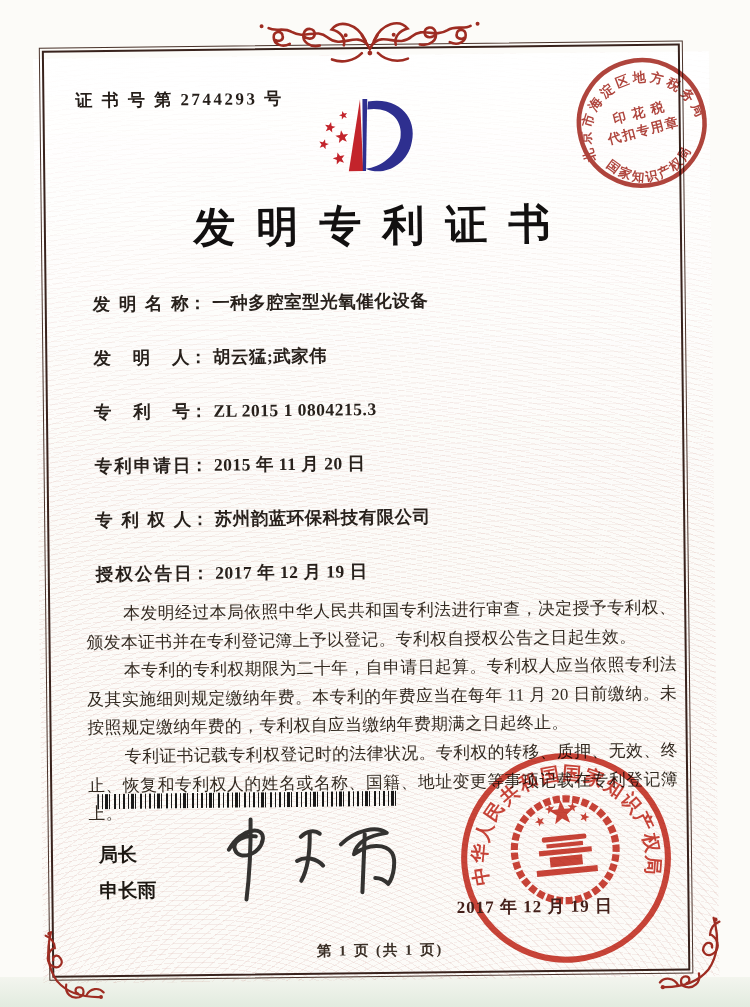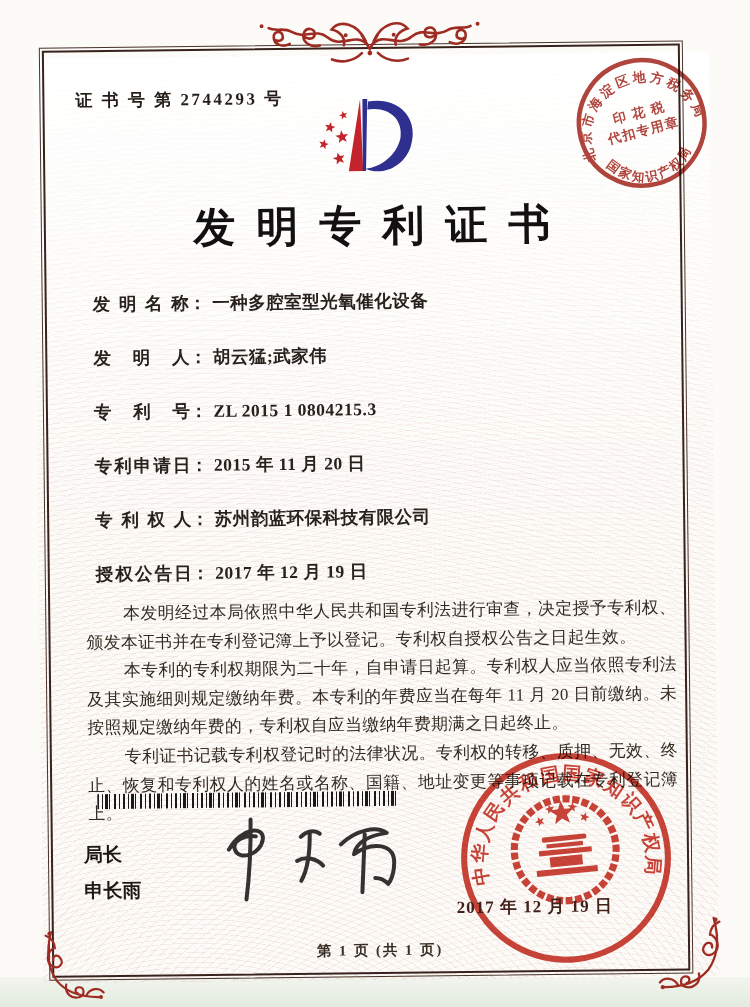--- a/index.html
+++ b/index.html
@@ -44,21 +44,21 @@
 
   .barcode{position:absolute;left:94px;top:791px;width:302px;height:15px;
     background:repeating-linear-gradient(90deg,
       #191919 0 2px, rgba(0,0,0,0) 2px 5px,
       #191919 5px 6px, rgba(0,0,0,0) 6px 8px,
       #191919 8px 11px, rgba(0,0,0,0) 11px 12px,
       #191919 12px 13px, rgba(0,0,0,0) 13px 17px,
       #191919 17px 19px, rgba(0,0,0,0) 19px 22px,
       #191919 22px 23px, rgba(0,0,0,0) 23px 26px);}
 
-  .signer{position:absolute;left:80px;top:834px;color:#1d1813;
+  .signer{position:absolute;left:95px;top:834px;color:#1d1813;
     font-family:"Liberation Sans","DejaVu Sans",sans-serif;font-weight:700;font-size:19px;line-height:36px;}
   .signature{position:absolute;left:205px;top:804px;width:200px;height:106px;}
 
   .stamp-small{position:absolute;left:560px;top:40px;width:172px;height:172px;
     transform:rotate(-14deg);mix-blend-mode:multiply;opacity:.92;}
   .stamp-large{position:absolute;left:452px;top:750px;width:220px;height:220px;
     transform:rotate(-5deg);mix-blend-mode:multiply;opacity:.93;}
   .issue-date{position:absolute;left:452px;top:897px;font-size:17px;font-weight:700;
     color:#44201a;letter-spacing:1px;z-index:6;}
 

